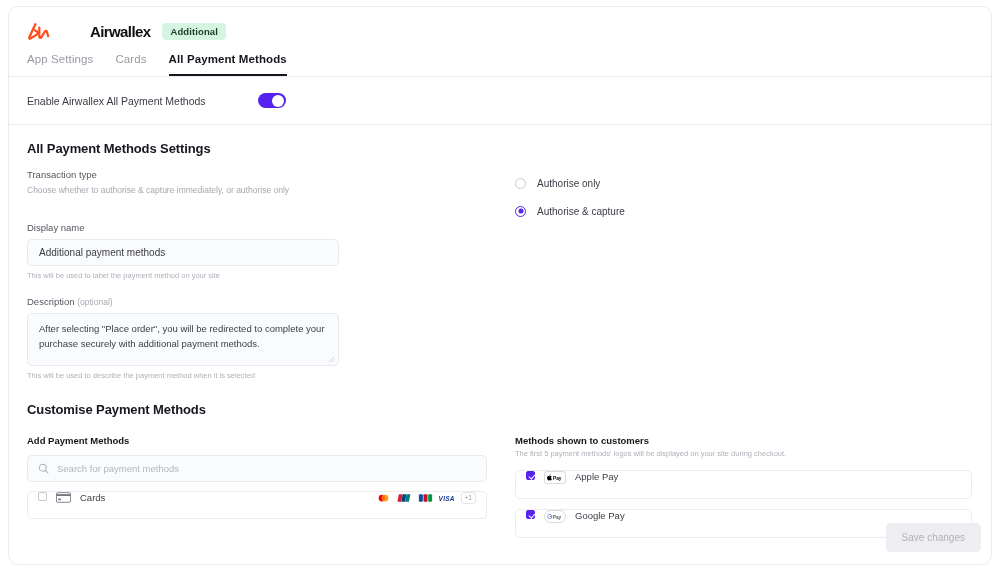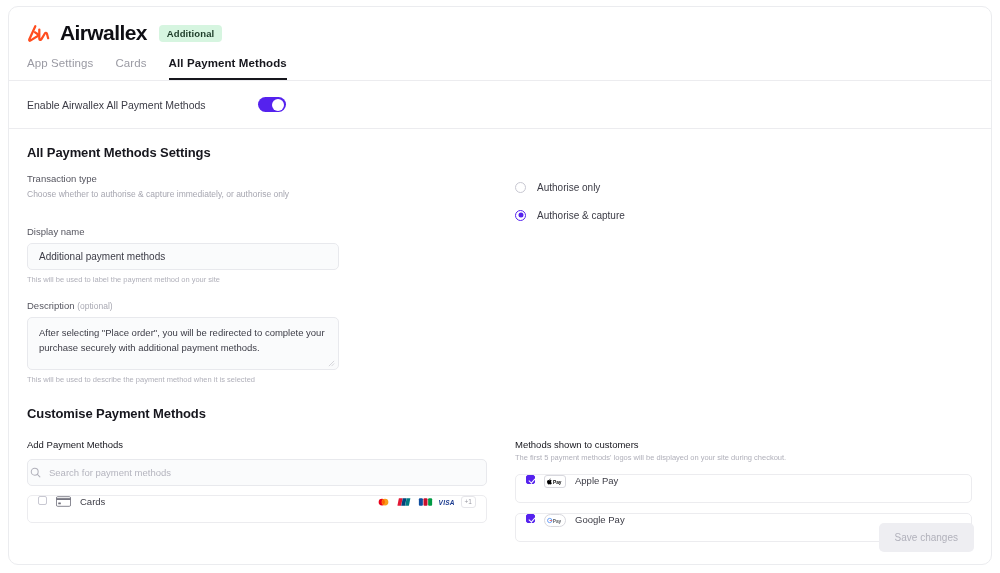--- a/index.html
+++ b/index.html
@@ -16,21 +16,21 @@
     border: 1px solid #ebecef;
     border-radius: 10px;
     position: relative;
     overflow: hidden;
   }
 
   
   .hdr { padding: 14px 18px 0 18px; display:flex; align-items:center; gap:12px; }
   .logo-wrap { display:flex; align-items:center; gap:7px; }
   .logo-mark { width:26px; height:20px; display:block; }
-  .logo-text { font-size:21px; font-weight:700; letter-spacing:-0.6px; color:#0f0f14; }
+  .logo-text { font-size:15px; font-weight:700; letter-spacing:-0.6px; color:#0f0f14;margin-left:30px; }
   .badge {
     background:#d6f5e0; color:#1c3b28;
     font-size:9.5px; font-weight:600;
     padding:3px 8px; border-radius:4px;
     letter-spacing:0.1px;
   }
 
   
   .tabs { display:flex; gap:22px; padding: 12px 18px 0 18px; position:relative; }
   .tab {
@@ -90,26 +90,26 @@
   }
   .radio.on { border-color:#5522ee; }
   .radio.on::after {
     content:""; position:absolute; left:50%; top:50%;
     width:5px; height:5px; border-radius:50%; background:#5522ee;
     transform:translate(-50%,-50%);
   }
   .radio-lbl { font-size:10px; color:#3c3c46; }
 
   
-  .list-head { font-size:9.5px; font-weight:400; color:#16161d; }
+  .list-head { font-size:9.5px; font-weight:700; color:#16161d; }
   .list-sub { font-size:7.5px; color:#b0b0ba; margin-top:3px; }
 
   .search {
     margin-top:9px; height:27px; border:1px solid #e8e9ed; border-radius:5px;
-    background:#fafbfc; display:flex; align-items:center; gap:8px; padding:0 2px;
+    background:#fafbfc; display:flex; align-items:center; gap:8px; padding:0 10px;
     width:460px;
   }
   .search-ph { font-size:9.5px; color:#b4b4be; }
 
   .pm-row {
     margin-top:9px; height:28px; border:1px solid #ececef; border-radius:5px;
     background:#fff; display:flex; align-items:flex-start; padding:0 10px; gap:9px;
     width:460px;
   }
   .pm-row.right { width:457px; margin-top:10px; height:29px; }
@@ -139,21 +139,21 @@
 
   .wallet-chip {
     border:1px solid #d8d8de; border-radius:3px;
     width:22px; height:13px; display:flex; align-items:center; justify-content:center;
     background:#fff; flex:none;
   }
   .wallet-chip.round { border-radius:7px; }
 
   
   .footer {
-    position:absolute; right:17px; bottom:12px;
+    position:absolute; right:10px; bottom:12px;
   }
   .save-btn {
     background:#eeeef2; color:#b1b1bb; border:none;
     font-size:10px; padding:9px 16px; border-radius:5px;
     cursor:default; font-family:inherit;
   }
 </style>
 </head>
 <body>
 

